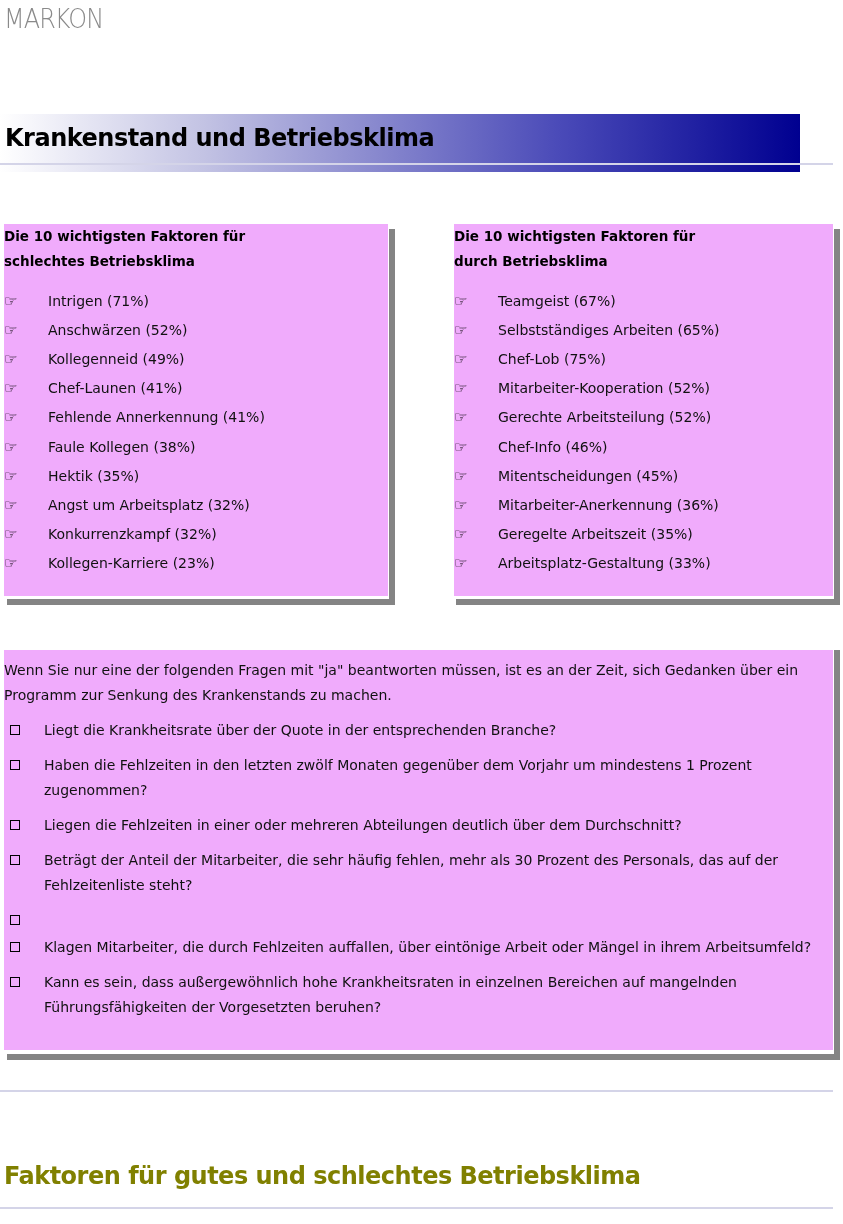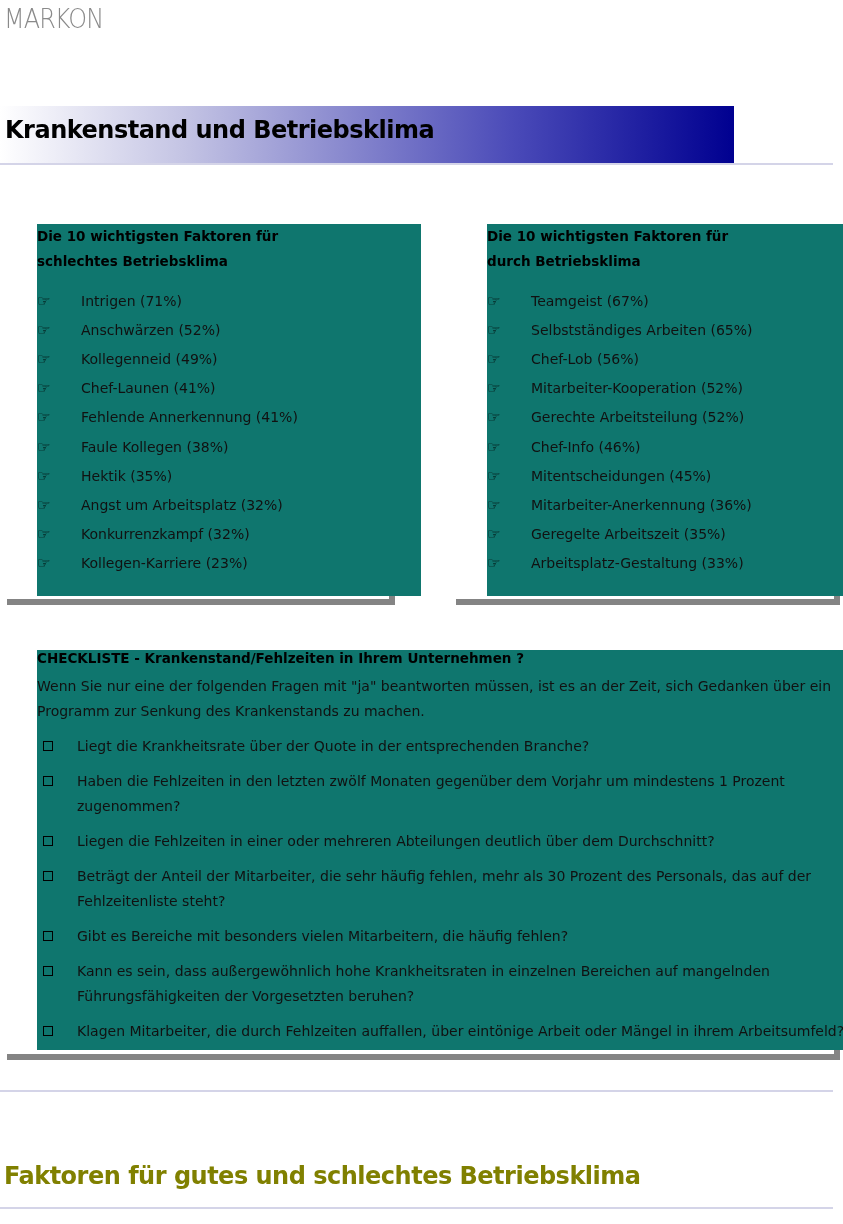--- a/index.html
+++ b/index.html
@@ -3,27 +3,27 @@
   <meta charset="utf-8">
   <style>
     html, body { margin: 0; padding: 0; background: #ffffff; }
     body { width: 843px; height: 1224px; position: relative; overflow: hidden;
            font-family: "DejaVu Sans", sans-serif; color: #000; }
 
     .logo { position: absolute; left: 4px; top: 4px; font-family: "DejaVu Sans", sans-serif;
             font-size: 26px; font-weight: 300; color: #8a8a8a; letter-spacing: -1px;
             transform: scaleX(0.92); transform-origin: left; }
 
-    .banner { position: absolute; left: 0; top: 106px; width: 734px; height: 58px;
+    .banner { position: absolute; left: 0; top: 114px; width: 800px; height: 58px;
               background: linear-gradient(to right, #ffffff 0%, #c4c4e4 25%, #8e8ed0 45%, #4a4ab8 70%, #000090 100%); }
     .banner h1 { margin: 0; position: absolute; left: 5px; top: 10px; font-family: "DejaVu Sans", sans-serif;
                  font-size: 24px; font-weight: bold; color: #000; letter-spacing: -0.5px; }
     .rule { position: absolute; left: 0; width: 833px; height: 2px; background: #d4d4e8; }
 
-    .box { position: absolute; background: #0f766e; margin-left: 33px; }
+    .box { position: absolute; background: #f0abfc; }
     .box-shadow-r { position: absolute; width: 6px; background: #848484; }
     .box-shadow-b { position: absolute; height: 6px; background: #848484; }
 
     .box-title { font-size: 13.5px; font-weight: bold; line-height: 25px; margin: 0; }
     .fact-list { list-style: none; padding: 0; margin: 12px 0 0 0; }
     .fact-list li { height: 29.2px; display: flex; align-items: center; font-size: 14px; color: #111; }
     .hand { width: 44px; font-size: 15px; color: #000; display: inline-block; }
 
     .check-title { font-size: 13.5px; font-weight: bold; margin: 0; line-height: 16px; }
     .intro { font-size: 14px; line-height: 25px; margin: 8px 0 0 0; color: #111; }
@@ -106,21 +106,21 @@
     <li>
         <span class="hand">☞</span>
         <span>Teamgeist (67%)</span>
       </li>
     <li>
         <span class="hand">☞</span>
         <span>Selbstständiges Arbeiten (65%)</span>
       </li>
     <li>
         <span class="hand">☞</span>
-        <span>Chef-Lob (56%)</span>
+        <span>Chef-Lob (75%)</span>
       </li>
     <li>
         <span class="hand">☞</span>
         <span>Mitarbeiter-Kooperation (52%)</span>
       </li>
     <li>
         <span class="hand">☞</span>
         <span>Gerechte Arbeitsteilung (52%)</span>
       </li>
     <li>
@@ -142,49 +142,47 @@
     <li>
         <span class="hand">☞</span>
         <span>Arbeitsplatz-Gestaltung (33%)</span>
       </li>
   </ul>
 </div>
 
 <div class="box-shadow-r" style="left:834px; top:650px; height:410px;"></div>
 <div class="box-shadow-b" style="left:7px; top:1054px; width:833px;"></div>
 <div class="box" style="left:4px; top:650px; width:829px; height:400px;">
-  <p class="check-title">CHECKLISTE - Krankenstand/Fehlzeiten in Ihrem Unternehmen ?</p>
   <p class="intro">Wenn Sie nur eine der folgenden Fragen mit "ja" beantworten müssen, ist es an der Zeit, sich Gedanken über ein Programm zur Senkung des Krankenstands zu machen.</p>
   <ul class="check-list">
     <li>
         <span class="cbox"></span>
         <span>Liegt die Krankheitsrate über der Quote in der entsprechenden Branche?</span>
       </li>
     <li>
         <span class="cbox"></span>
         <span>Haben die Fehlzeiten in den letzten zwölf Monaten gegenüber dem Vorjahr um mindestens 1 Prozent zugenommen?</span>
       </li>
     <li>
         <span class="cbox"></span>
         <span>Liegen die Fehlzeiten in einer oder mehreren Abteilungen deutlich über dem Durchschnitt?</span>
       </li>
     <li>
         <span class="cbox"></span>
         <span>Beträgt der Anteil der Mitarbeiter, die sehr häufig fehlen, mehr als 30 Prozent des Personals, das auf der Fehlzeitenliste steht?</span>
       </li>
     <li>
         <span class="cbox"></span>
-        <span>Gibt es Bereiche mit besonders vielen Mitarbeitern, die häufig fehlen?</span>
+      </li>
+    <li>
+        <span class="cbox"></span>
+        <span>Klagen Mitarbeiter, die durch Fehlzeiten auffallen, über eintönige Arbeit oder Mängel in ihrem Arbeitsumfeld?</span>
       </li>
     <li>
         <span class="cbox"></span>
         <span>Kann es sein, dass außergewöhnlich hohe Krankheitsraten in einzelnen Bereichen auf mangelnden Führungsfähigkeiten der Vorgesetzten beruhen?</span>
-      </li>
-    <li>
-        <span class="cbox"></span>
-        <span>Klagen Mitarbeiter, die durch Fehlzeiten auffallen, über eintönige Arbeit oder Mängel in ihrem Arbeitsumfeld?</span>
       </li>
   </ul>
 </div>
 
 <div class="rule" style="top:1090px;"></div>
 <h2 class="footer-title">Faktoren für gutes und schlechtes Betriebsklima</h2>
 <div class="rule" style="top:1207px;"></div>
 
 </body></html>

